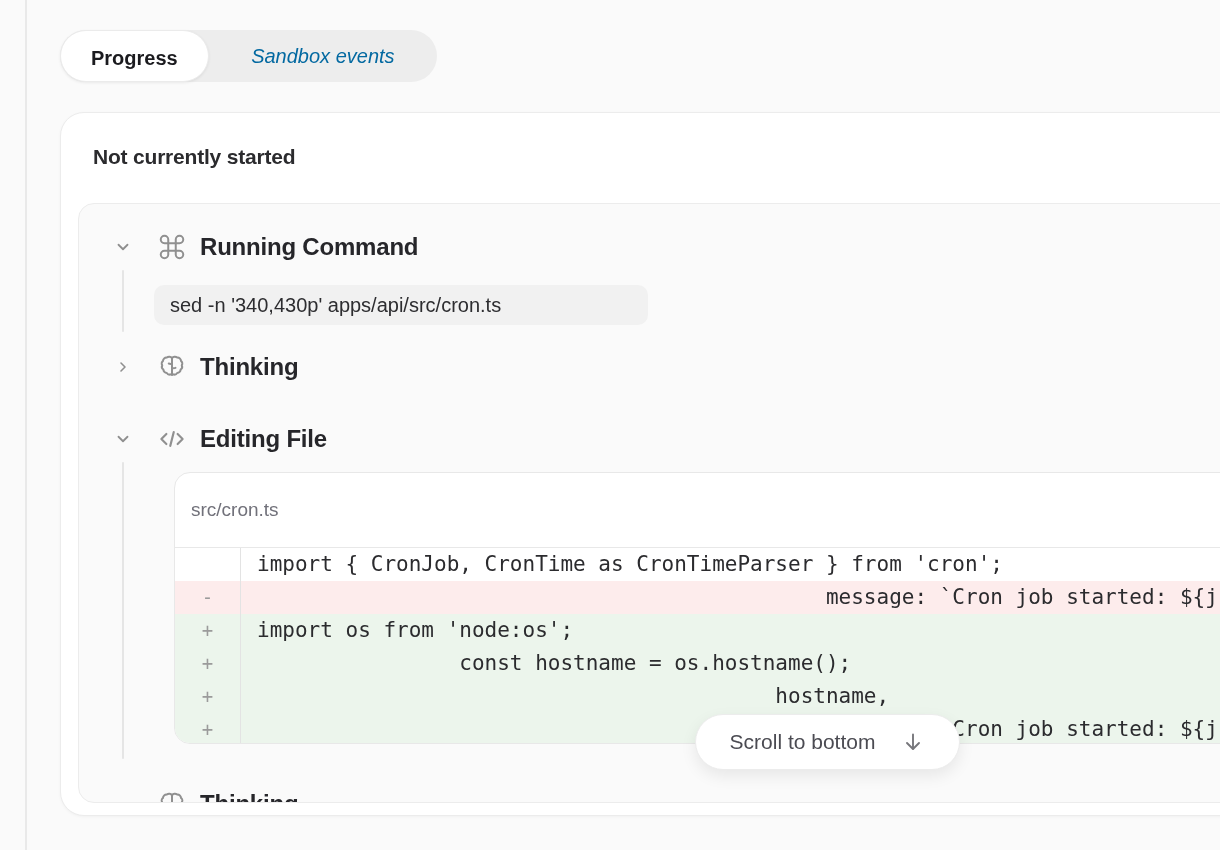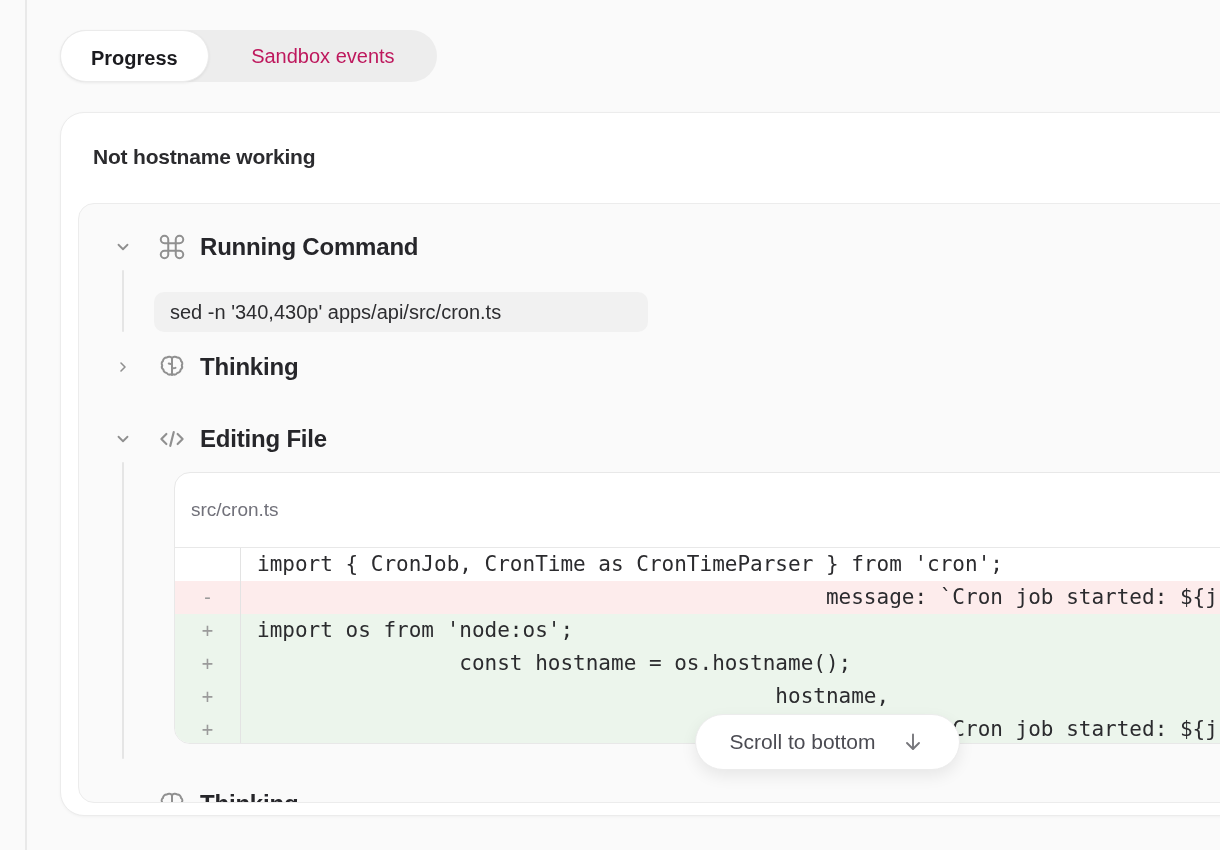--- a/index.html
+++ b/index.html
@@ -20,21 +20,21 @@
     background:#ededed; border-radius:26px;
     display:flex; align-items:center;
   }
   .tab { border:none; background:transparent; cursor:pointer;
     font-family:"Liberation Sans", sans-serif; font-size:20px; height:52px; }
   .tab.active {
     background:#ffffff; border:1px solid #ebebeb; border-radius:26px;
     padding:16px 30px; font-weight:600; color:#1b1b1f;
     box-shadow:0 1px 3px rgba(0,0,0,0.07);
   }
-  .tab.inactive { flex:1; color:#be185d; font-weight:400; padding:0 18px; }
+  .tab.inactive { flex:1; color:#0369a1; font-weight:400; padding:0 18px;font-style:italic; }
   
   .card {
     position:absolute; left:60px; top:112px; width:1200px; height:704px;
     background:#ffffff; border:1px solid #ececec; border-radius:24px;
     box-shadow:0 1px 3px rgba(0,0,0,0.04);
   }
   .card-heading {
     position:absolute; left:32px; top:32px;
     font-size:21px; font-weight:600; color:#2b2b2e; letter-spacing:-0.2px;
   }
@@ -43,21 +43,21 @@
     position:absolute; left:17px; top:90px; width:1160px; height:600px;
     background:#fafafa; border:1px solid #ececec; border-radius:16px;
     overflow:hidden;
   }
   .t-row { position:absolute; left:35px; display:flex; align-items:center; height:34px; }
   .chev { width:18px; height:18px; display:flex; align-items:center; justify-content:center; cursor:pointer; }
   .t-icon { margin-left:25px; width:30px; height:30px; flex:none; }
   .t-label { margin-left:13px; font-size:24px; font-weight:600; color:#26262a; letter-spacing:-0.2px; }
   .connector { position:absolute; left:43px; width:2px; background:#e5e5e5; border-radius:1px; }
   .cmd-chip {
-    position:absolute; left:75px; top:88px; width:494px; height:40px;
+    position:absolute; left:75px; top:81px; width:494px; height:40px;
     background:#f1f1f1; border-radius:10px;
     font-size:20px; line-height:40px; padding-left:16px; color:#2d2d30;
     white-space:nowrap; overflow:hidden;
   }
   
   .file-panel {
     position:absolute; left:95px; top:268px; width:1080px; height:272px;
     background:#ffffff; border:1px solid #e8e8e8; border-radius:16px;
     overflow:hidden;
   }
@@ -94,21 +94,21 @@
 <body>
 
 <div class="left-divider"></div>
 
 <div class="tabs">
   <button class="tab active">Progress</button>
   <button class="tab inactive">Sandbox events</button>
 </div>
 
 <div class="card">
-  <div class="card-heading">Not hostname working</div>
+  <div class="card-heading">Not currently started</div>
 
   <div class="inner-panel">
 
     <div class="t-row" style="top:26px;">
       <span class="chev">
         <svg width="18" height="18" viewBox="0 0 24 24" fill="none" stroke="#8f8f8f" stroke-width="2.4" stroke-linecap="round" stroke-linejoin="round">
             <path d="m6 9 6 6 6-6"></path>
           </svg>
       </span>
       <span class="t-icon">

